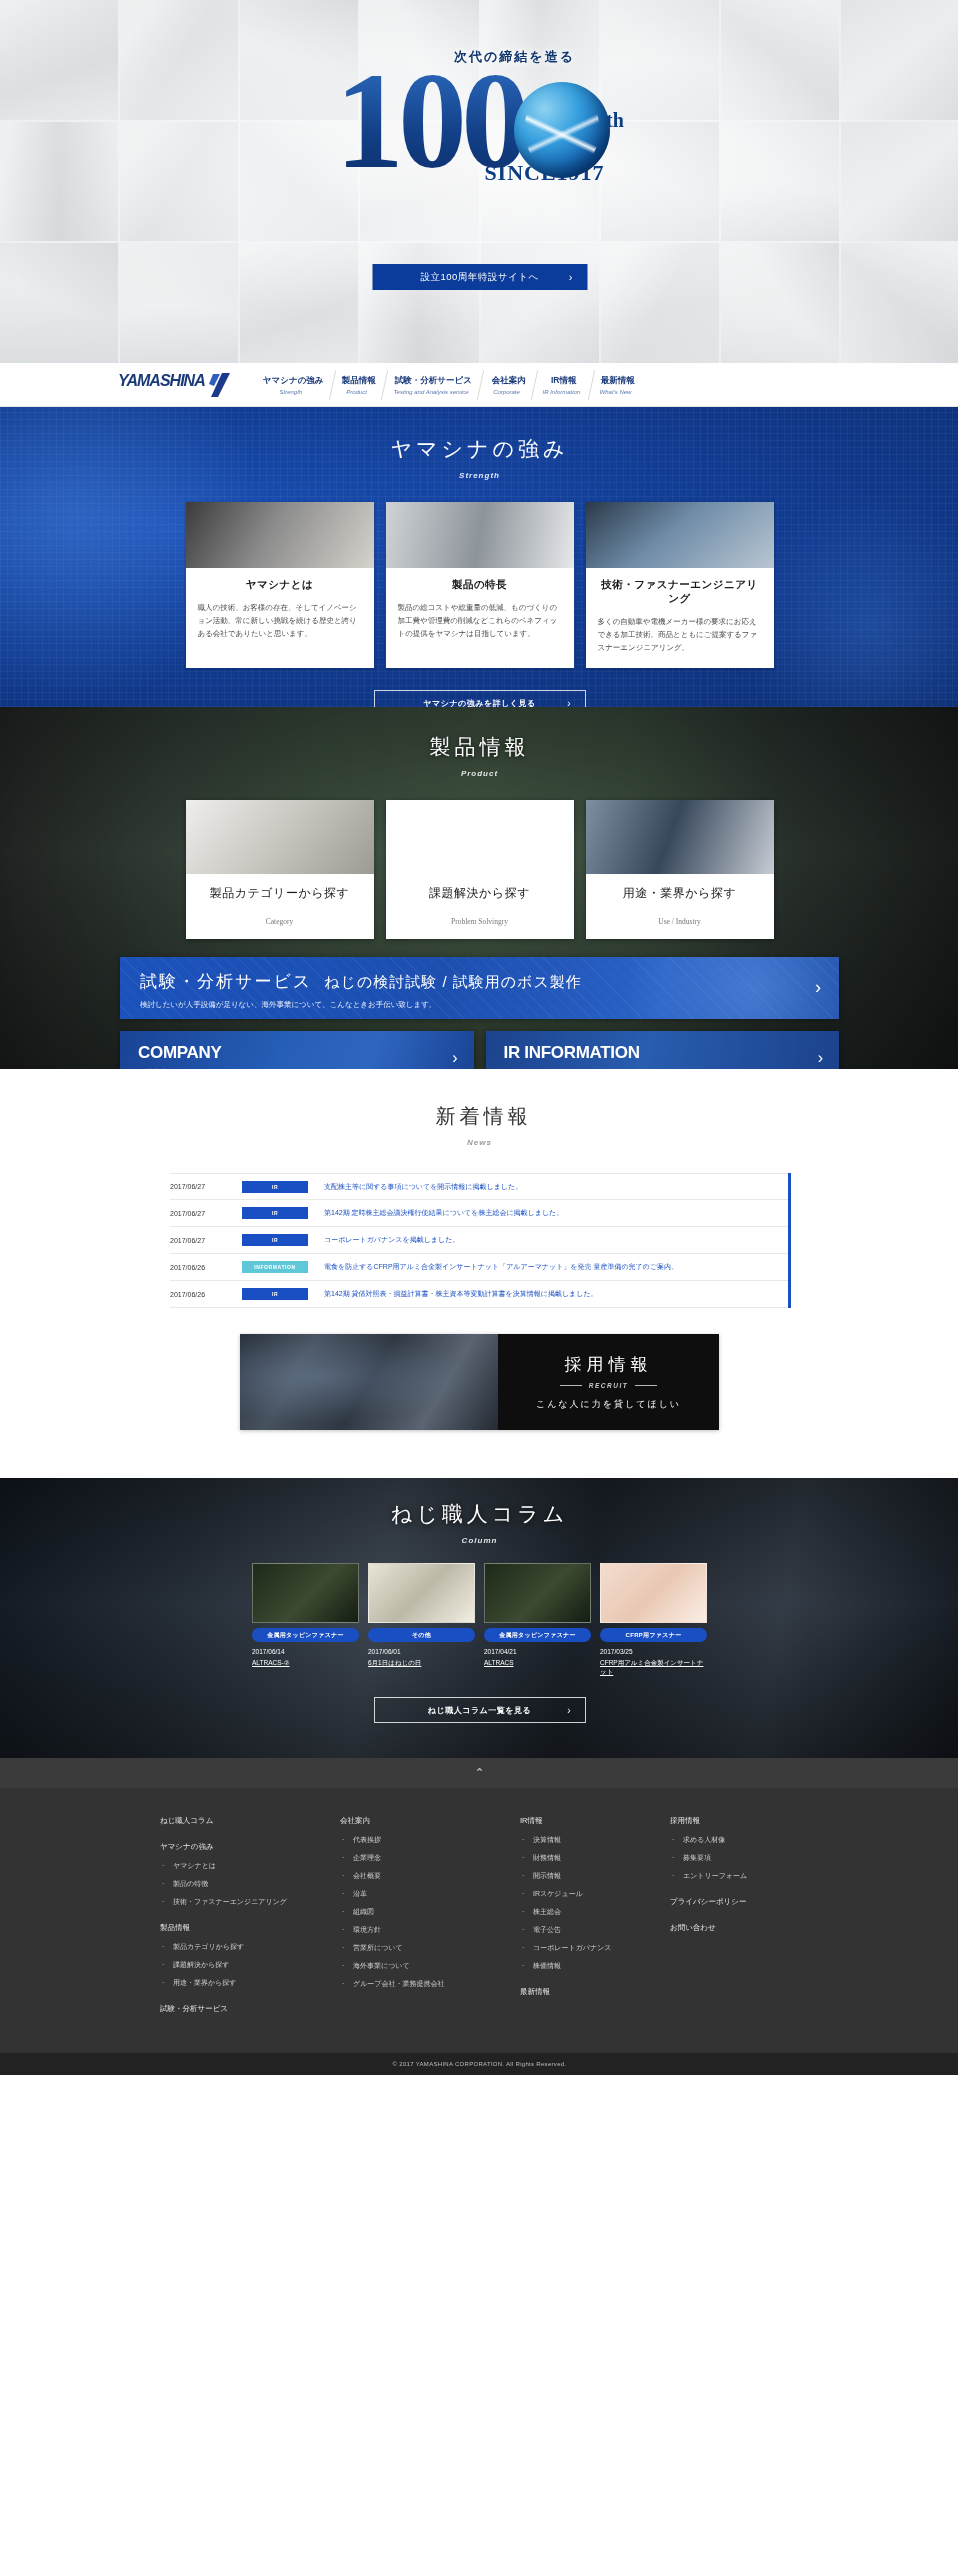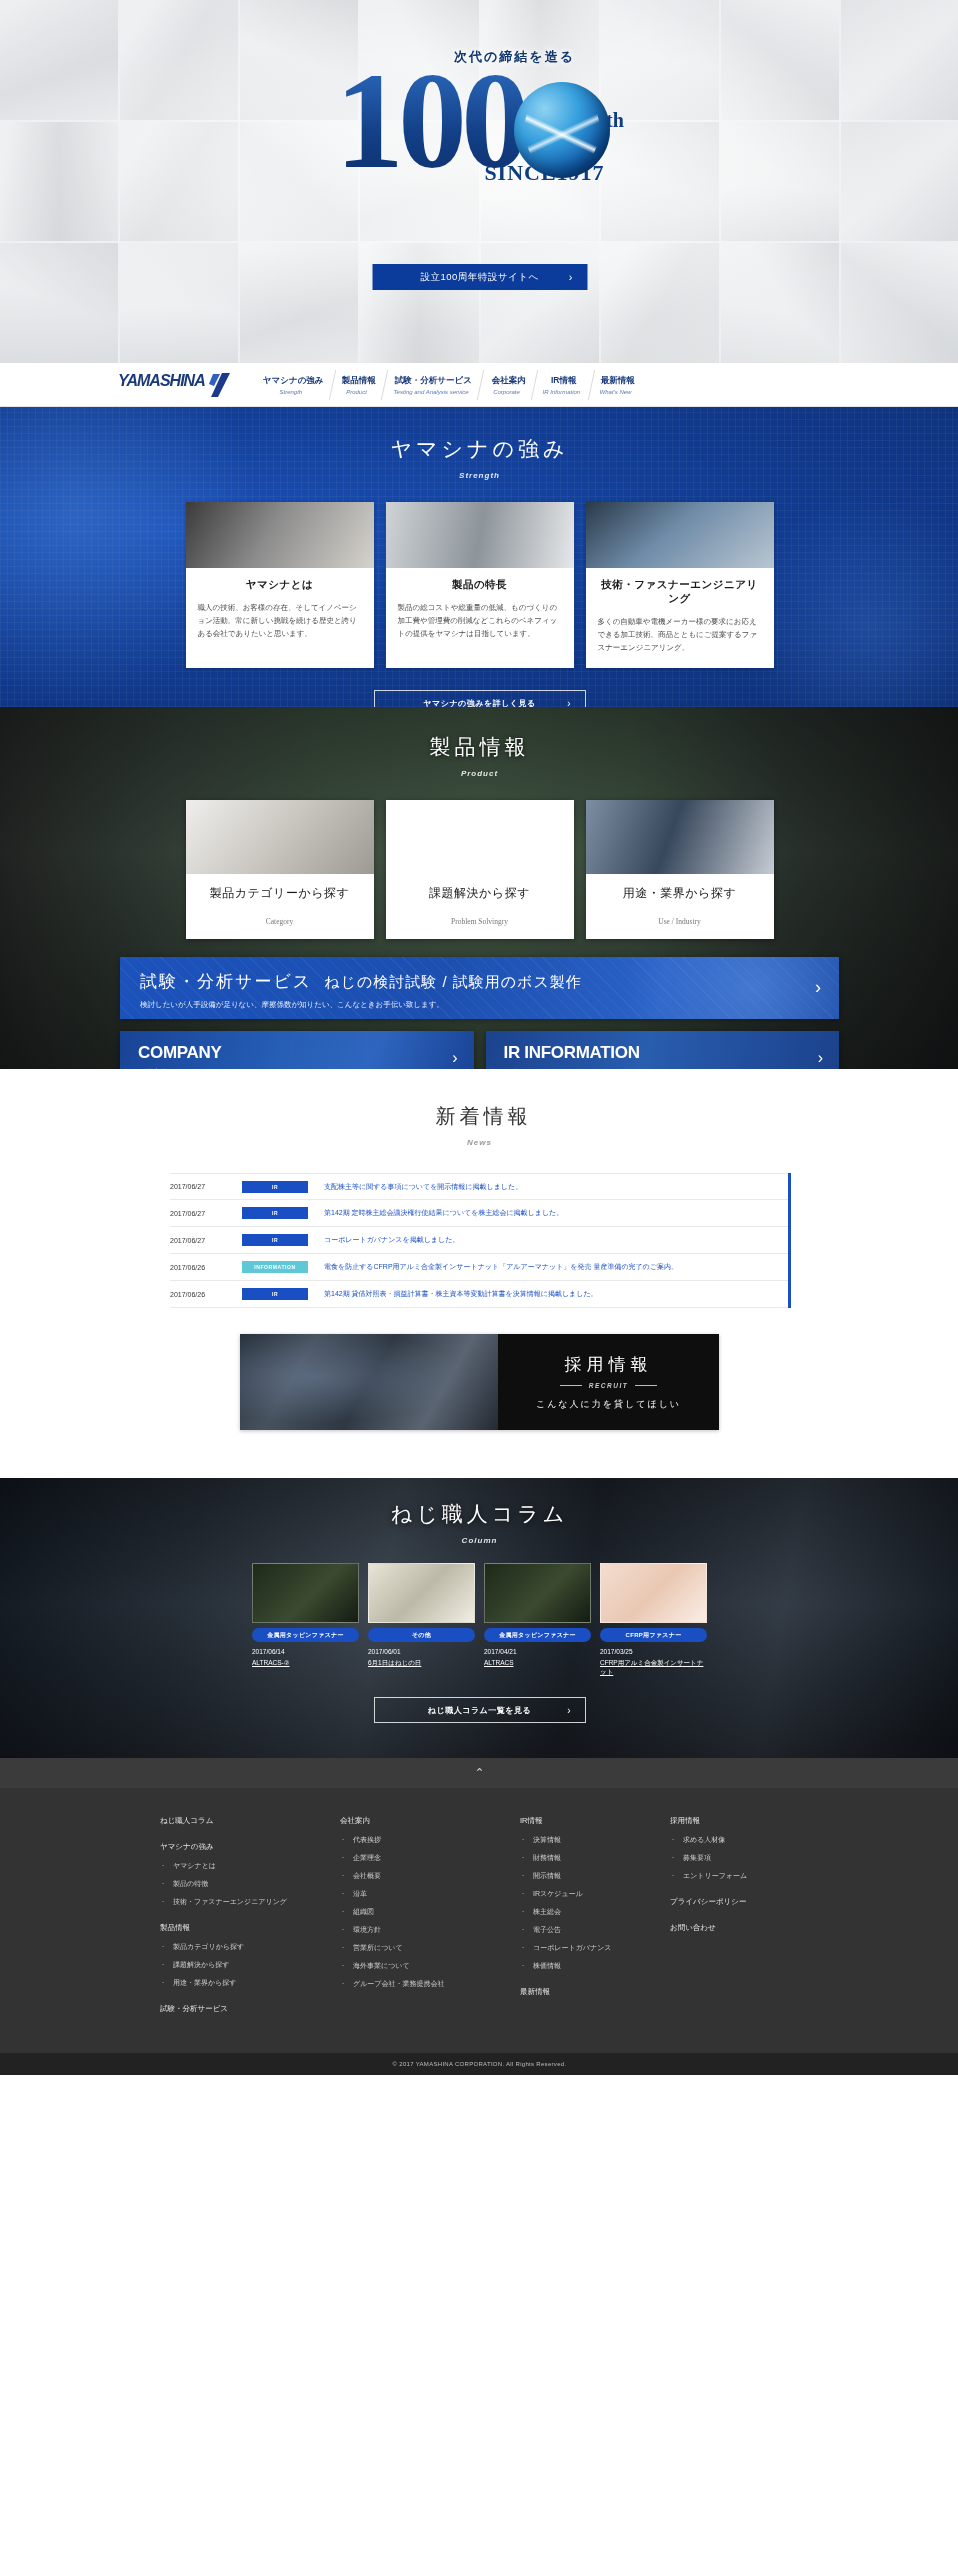--- a/index.html
+++ b/index.html
@@ -560,21 +560,21 @@
         <div class="pcard-en">Use / Industry</div>
       </div>
     </div>
   </div>
 
   <div class="testing-banner">
     <div class="tb-row">
       <span class="tb-title">試験・分析サービス</span>
       <span class="tb-sub">ねじの検討試験 / 試験用のボス製作</span>
     </div>
-    <div class="tb-desc">検討したいが人手設備が足りない、摩擦係数が知りたい、こんなときお手伝い致します。</div>
+    <div class="tb-desc">検討したいが人手設備が足りない、海外事業について、こんなときお手伝い致します。</div>
     <span class="tb-chev">›</span>
   </div>
 
   <div class="duo-row">
     <div class="duo duo-a">
       <div class="duo-en">COMPANY</div>
       <div class="duo-ja">会社案内</div>
       <span class="duo-chev">›</span>
     </div>
     <div class="duo duo-b">

